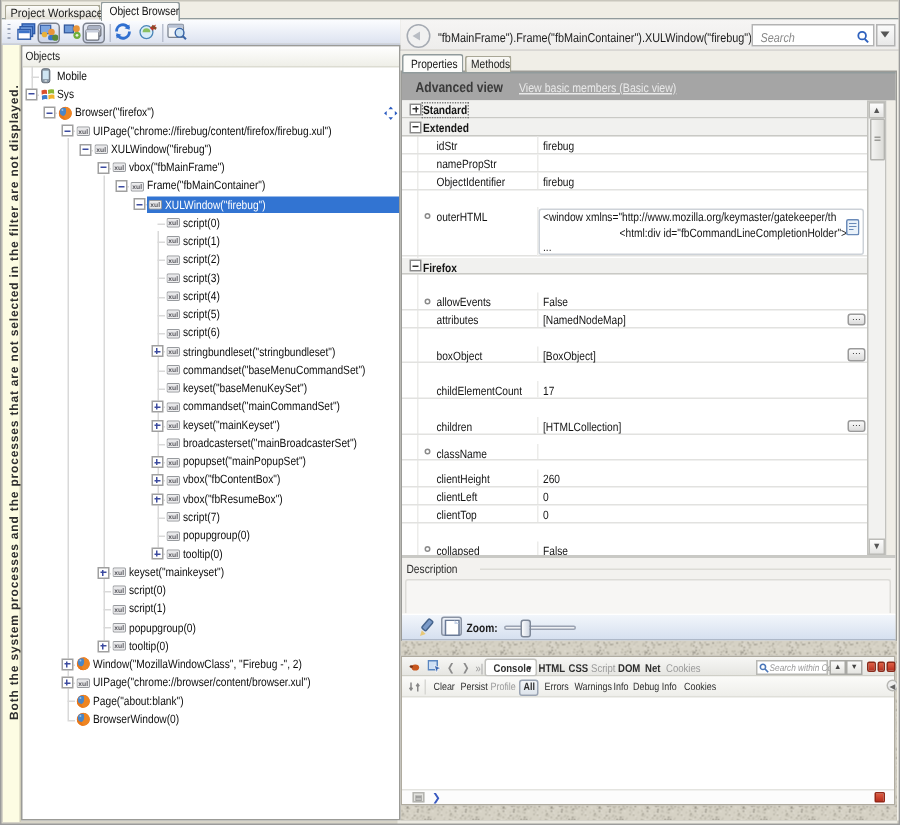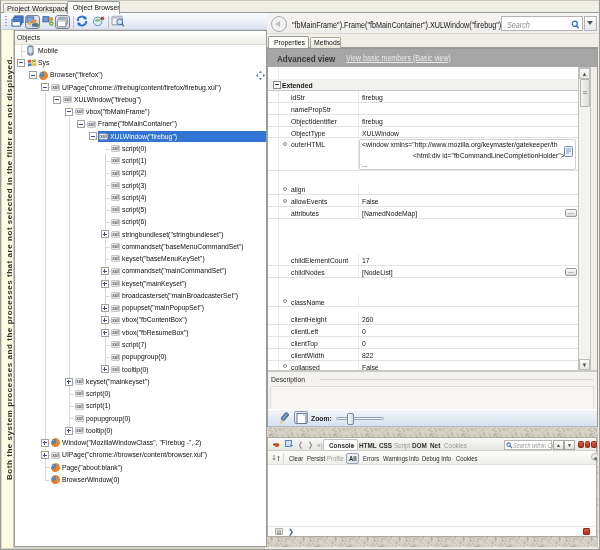--- a/index.html
+++ b/index.html
@@ -439,82 +439,86 @@
 <div class="abs rpanel"></div>
 <div class="abs" style="left:266px;top:47px;width:331px;height:500px;border:1px solid #9b9b97;z-index:0"></div>
 <div class="abs ptab1"><span class="tx">Properties</span></div>
 <div class="abs ptab2"><span class="tx">Methods</span></div>
 <div class="abs advbar">
     <span class="advtxt">Advanced view</span>
     <span class="advlink">View basic members (Basic view)</span>
   </div>
 <div class="abs grid">
 <div style="position:absolute;left:10px;top:0;width:1px;height:303px;background:#ececea"></div>
+<div class="grow gcat" style="top:0.9px;height:11.83px">
+<div class="gexp p"></div>
+<div class="gname" style="left:14px;outline:1px dotted #777;">Standard</div>
+</div>
 <div class="grow gcat" style="top:12.7px;height:11.83px">
 <div class="gexp m"></div>
 <div class="gname" style="left:14px;">Extended</div>
 </div>
 <div class="grow" style="top:24.6px;height:11.83px">
 <div class="gcol"></div>
 <div class="gname">idStr</div>
 <div class="gval">firebug</div>
 </div>
 <div class="grow" style="top:36.4px;height:11.83px">
 <div class="gcol"></div>
 <div class="gname">namePropStr</div>
 </div>
 <div class="grow" style="top:48.2px;height:11.83px">
 <div class="gcol"></div>
 <div class="gname">ObjectIdentifier</div>
 <div class="gval">firebug</div>
-</div>
-<div class="grow" style="top:60.0px;height:11.83px">
-<div class="gcol"></div>
-<div class="gname">ObjectType</div>
-<div class="gval">XULWindow</div>
 </div>
 <div class="grow" style="top:71.9px;height:33.10px">
 <div class="gcol" style="height:33px"></div>
 <div style="position:absolute;left:91px;top:0.5px;width:217px;height:31px;border:1px solid #cdd2d8;border-radius:2px;background:#fff"></div>
 <div class="gcirc"></div>
 <div class="gname">outerHTML</div>
 <div class="gval">&lt;window xmlns="http://www.mozilla.org/keymaster/gatekeeper/th</div>
 <div class="gval" style="top:13px;left:145px">&lt;html:div id="fbCommandLineCompletionHolder"&gt;</div>
 <div class="gval" style="top:22px">...</div>
 <svg style="position:absolute;right:5px;top:8px" width="9" height="11" viewBox="0 0 9 11">
         <rect x="0.5" y="0.5" width="8" height="10" rx="1" fill="#eaf2fa" stroke="#6a8ab8"></rect>
         <path d="M2 3h5M2 5h5M2 7h3" stroke="#6a8ab8" stroke-width="0.8"></path>
       </svg>
 </div>
-<div class="grow" style="top:116.8px;height:11.83px">
-<div class="gcol"></div>
-<div class="gcirc"></div>
-<div class="gname">align</div>
+<div class="grow gcat" style="top:105.0px;height:11.83px">
+<div class="gexp m"></div>
+<div class="gname" style="left:14px;">Firefox</div>
 </div>
 <div class="grow" style="top:128.6px;height:11.83px">
 <div class="gcol"></div>
 <div class="gcirc"></div>
 <div class="gname">allowEvents</div>
 <div class="gval">False</div>
 </div>
 <div class="grow" style="top:140.5px;height:11.83px">
 <div class="gcol"></div>
 <div class="gname">attributes</div>
 <div class="gval">[NamedNodeMap]</div>
 <div class="gbtn">...</div>
 </div>
+<div class="grow" style="top:164.1px;height:11.83px">
+<div class="gcol"></div>
+<div class="gname">boxObject</div>
+<div class="gval">[BoxObject]</div>
+<div class="gbtn">...</div>
+</div>
 <div class="grow" style="top:187.8px;height:11.83px">
 <div class="gcol"></div>
 <div class="gname">childElementCount</div>
 <div class="gval">17</div>
 </div>
-<div class="grow" style="top:199.6px;height:11.83px">
-<div class="gcol"></div>
-<div class="gname">childNodes</div>
-<div class="gval">[NodeList]</div>
+<div class="grow" style="top:211.5px;height:11.83px">
+<div class="gcol"></div>
+<div class="gname">children</div>
+<div class="gval">[HTMLCollection]</div>
 <div class="gbtn">...</div>
 </div>
 <div class="grow" style="top:229px;height:11.83px">
 <div class="gcol"></div>
 <div class="gcirc"></div>
 <div class="gname">className</div>
 </div>
 <div class="grow" style="top:246.9px;height:11.83px">
 <div class="gcol"></div>
 <div class="gname">clientHeight</div>
@@ -522,25 +526,20 @@
 </div>
 <div class="grow" style="top:258.8px;height:11.83px">
 <div class="gcol"></div>
 <div class="gname">clientLeft</div>
 <div class="gval">0</div>
 </div>
 <div class="grow" style="top:270.6px;height:11.83px">
 <div class="gcol"></div>
 <div class="gname">clientTop</div>
 <div class="gval">0</div>
-</div>
-<div class="grow" style="top:282.4px;height:11.83px">
-<div class="gcol"></div>
-<div class="gname">clientWidth</div>
-<div class="gval">822</div>
 </div>
 <div class="grow" style="top:294.3px;height:11.83px">
 <div class="gcol"></div>
 <div class="gcirc"></div>
 <div class="gname">collapsed</div>
 <div class="gval">False</div>
 </div>
 </div>
 <div class="abs sbar">
 <div class="sbtn" style="top:0">▲</div>

